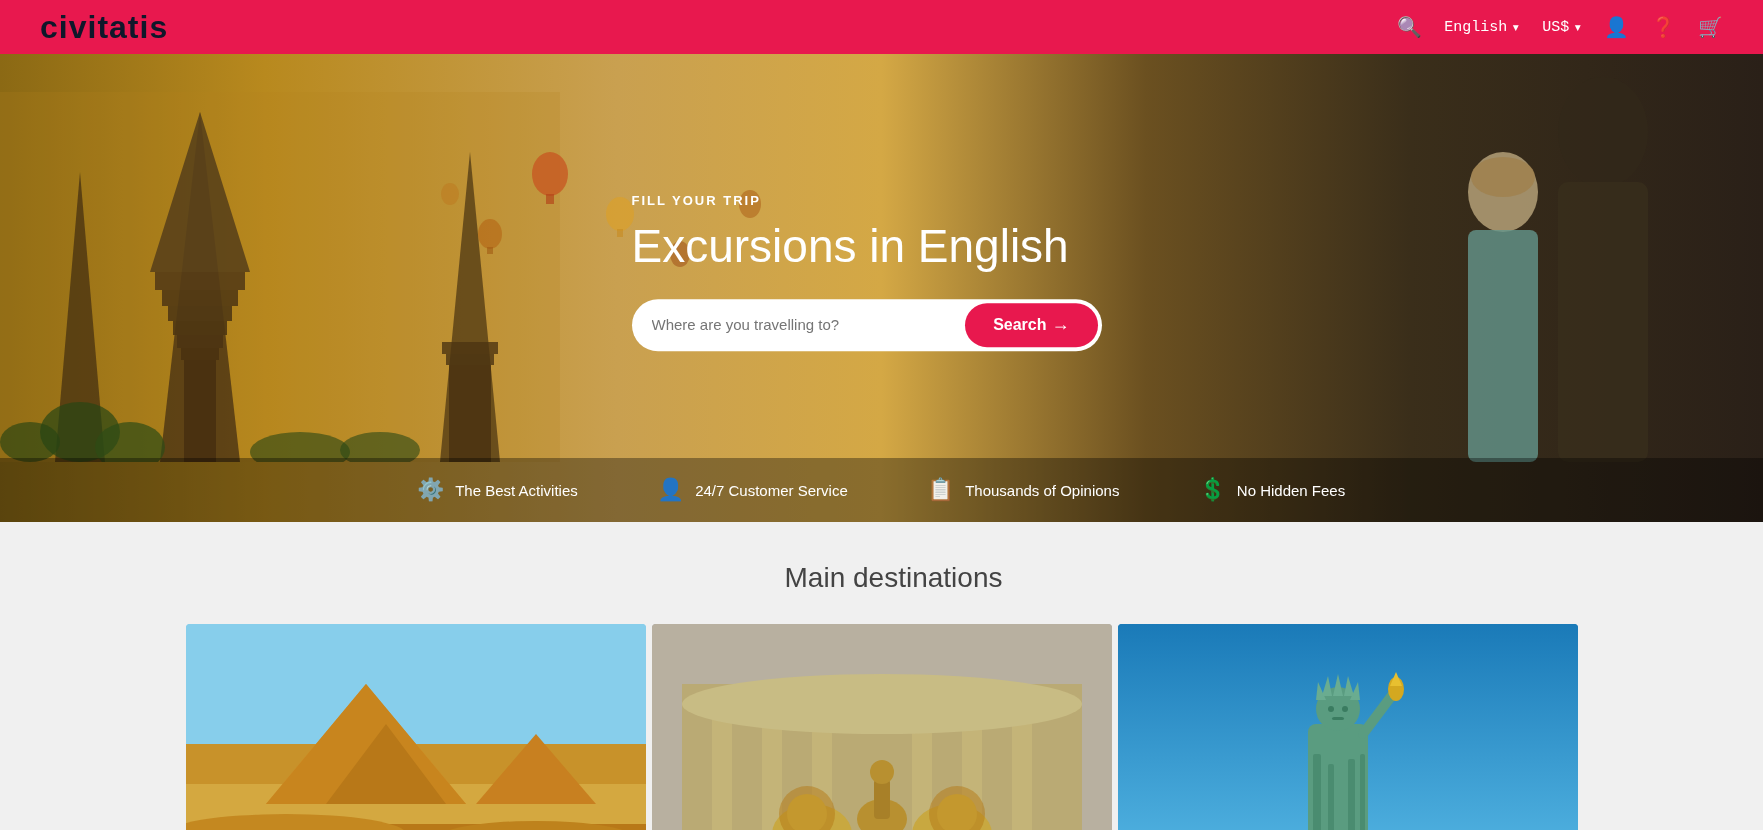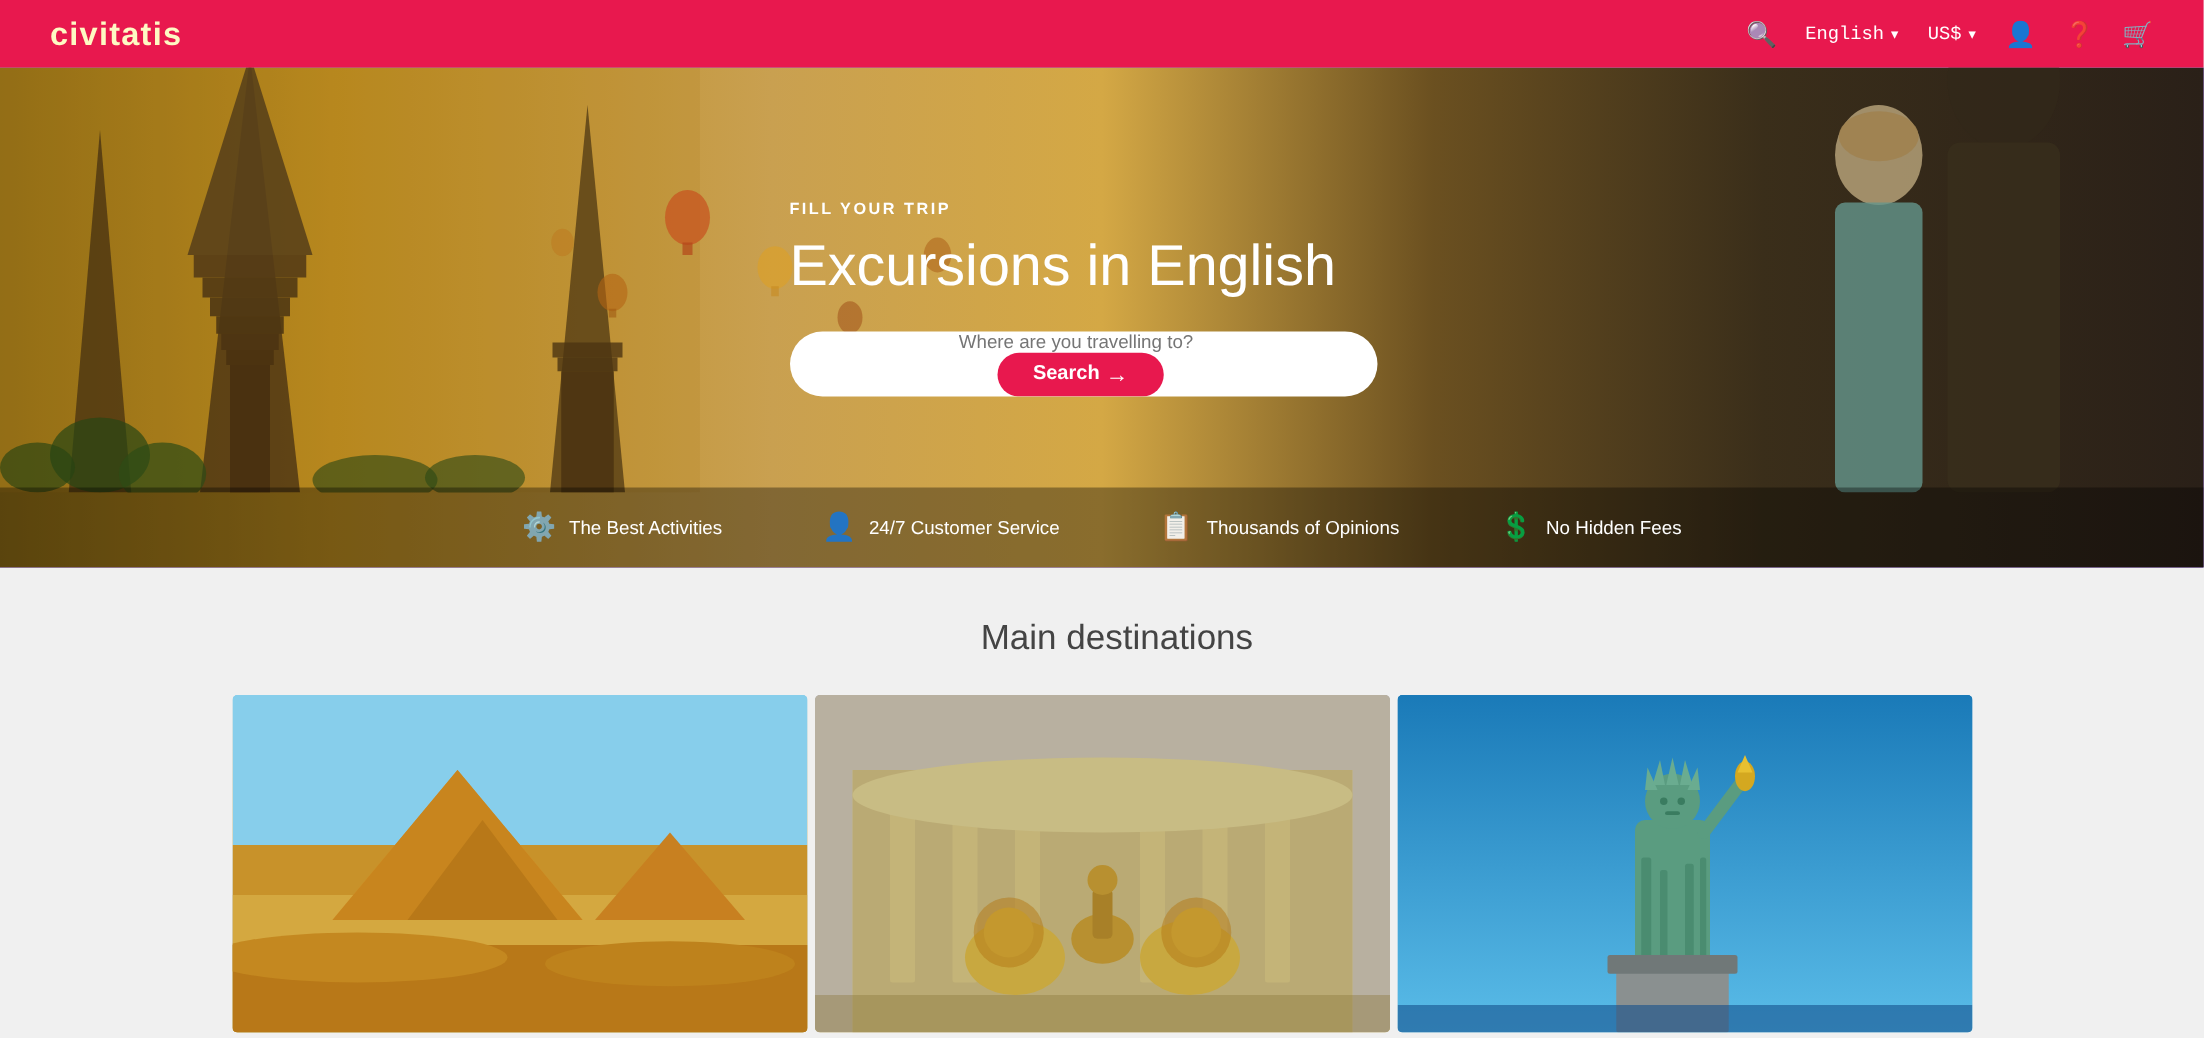--- a/index.html
+++ b/index.html
@@ -10,22 +10,22 @@
       background: #e8184e;
       height: 54px;
       display: flex;
       align-items: center;
       justify-content: space-between;
       padding: 0 40px;
       position: relative;
       z-index: 10;
     }
     .header-logo {
-      color: #fef9c3;
-      font-size: 26px;
+      color: #0f172a;
+      font-size: 32px;
       font-weight: bold;
       letter-spacing: 1px;
     }
     .header-nav {
       display: flex;
       align-items: center;
       gap: 22px;
     }
     .header-nav-item {
       color: white;
@@ -39,23 +39,23 @@
     .header-icon {
       color: white;
       font-size: 20px;
       cursor: pointer;
     }
 
     
     .hero {
       position: relative;
       width: 100%;
-      height: 400px;
+      height: 468px;
       overflow: hidden;
-      background: #4c1d95;
+      background: #6d28d9;
     }
     .hero-bg {
       position: absolute;
       inset: 0;
       background: linear-gradient(to right, 
         #8b6914 0%, 
         #b8891e 15%, 
         #c9a050 35%, 
         #d4a845 50%, 
         #6b5020 65%,
@@ -104,21 +104,20 @@
       margin-bottom: 26px;
     }
     .search-bar {
       display: flex;
       background: white;
       border-radius: 30px;
       overflow: hidden;
       height: 52px;
       align-items: center;
       width: 470px;
-      flex-direction: column;
     }
     .search-input {
       flex: 1;
       border: none;
       outline: none;
       padding: 0 20px;
       font-size: 15px;
       color: #999;
       background: transparent;
     }

